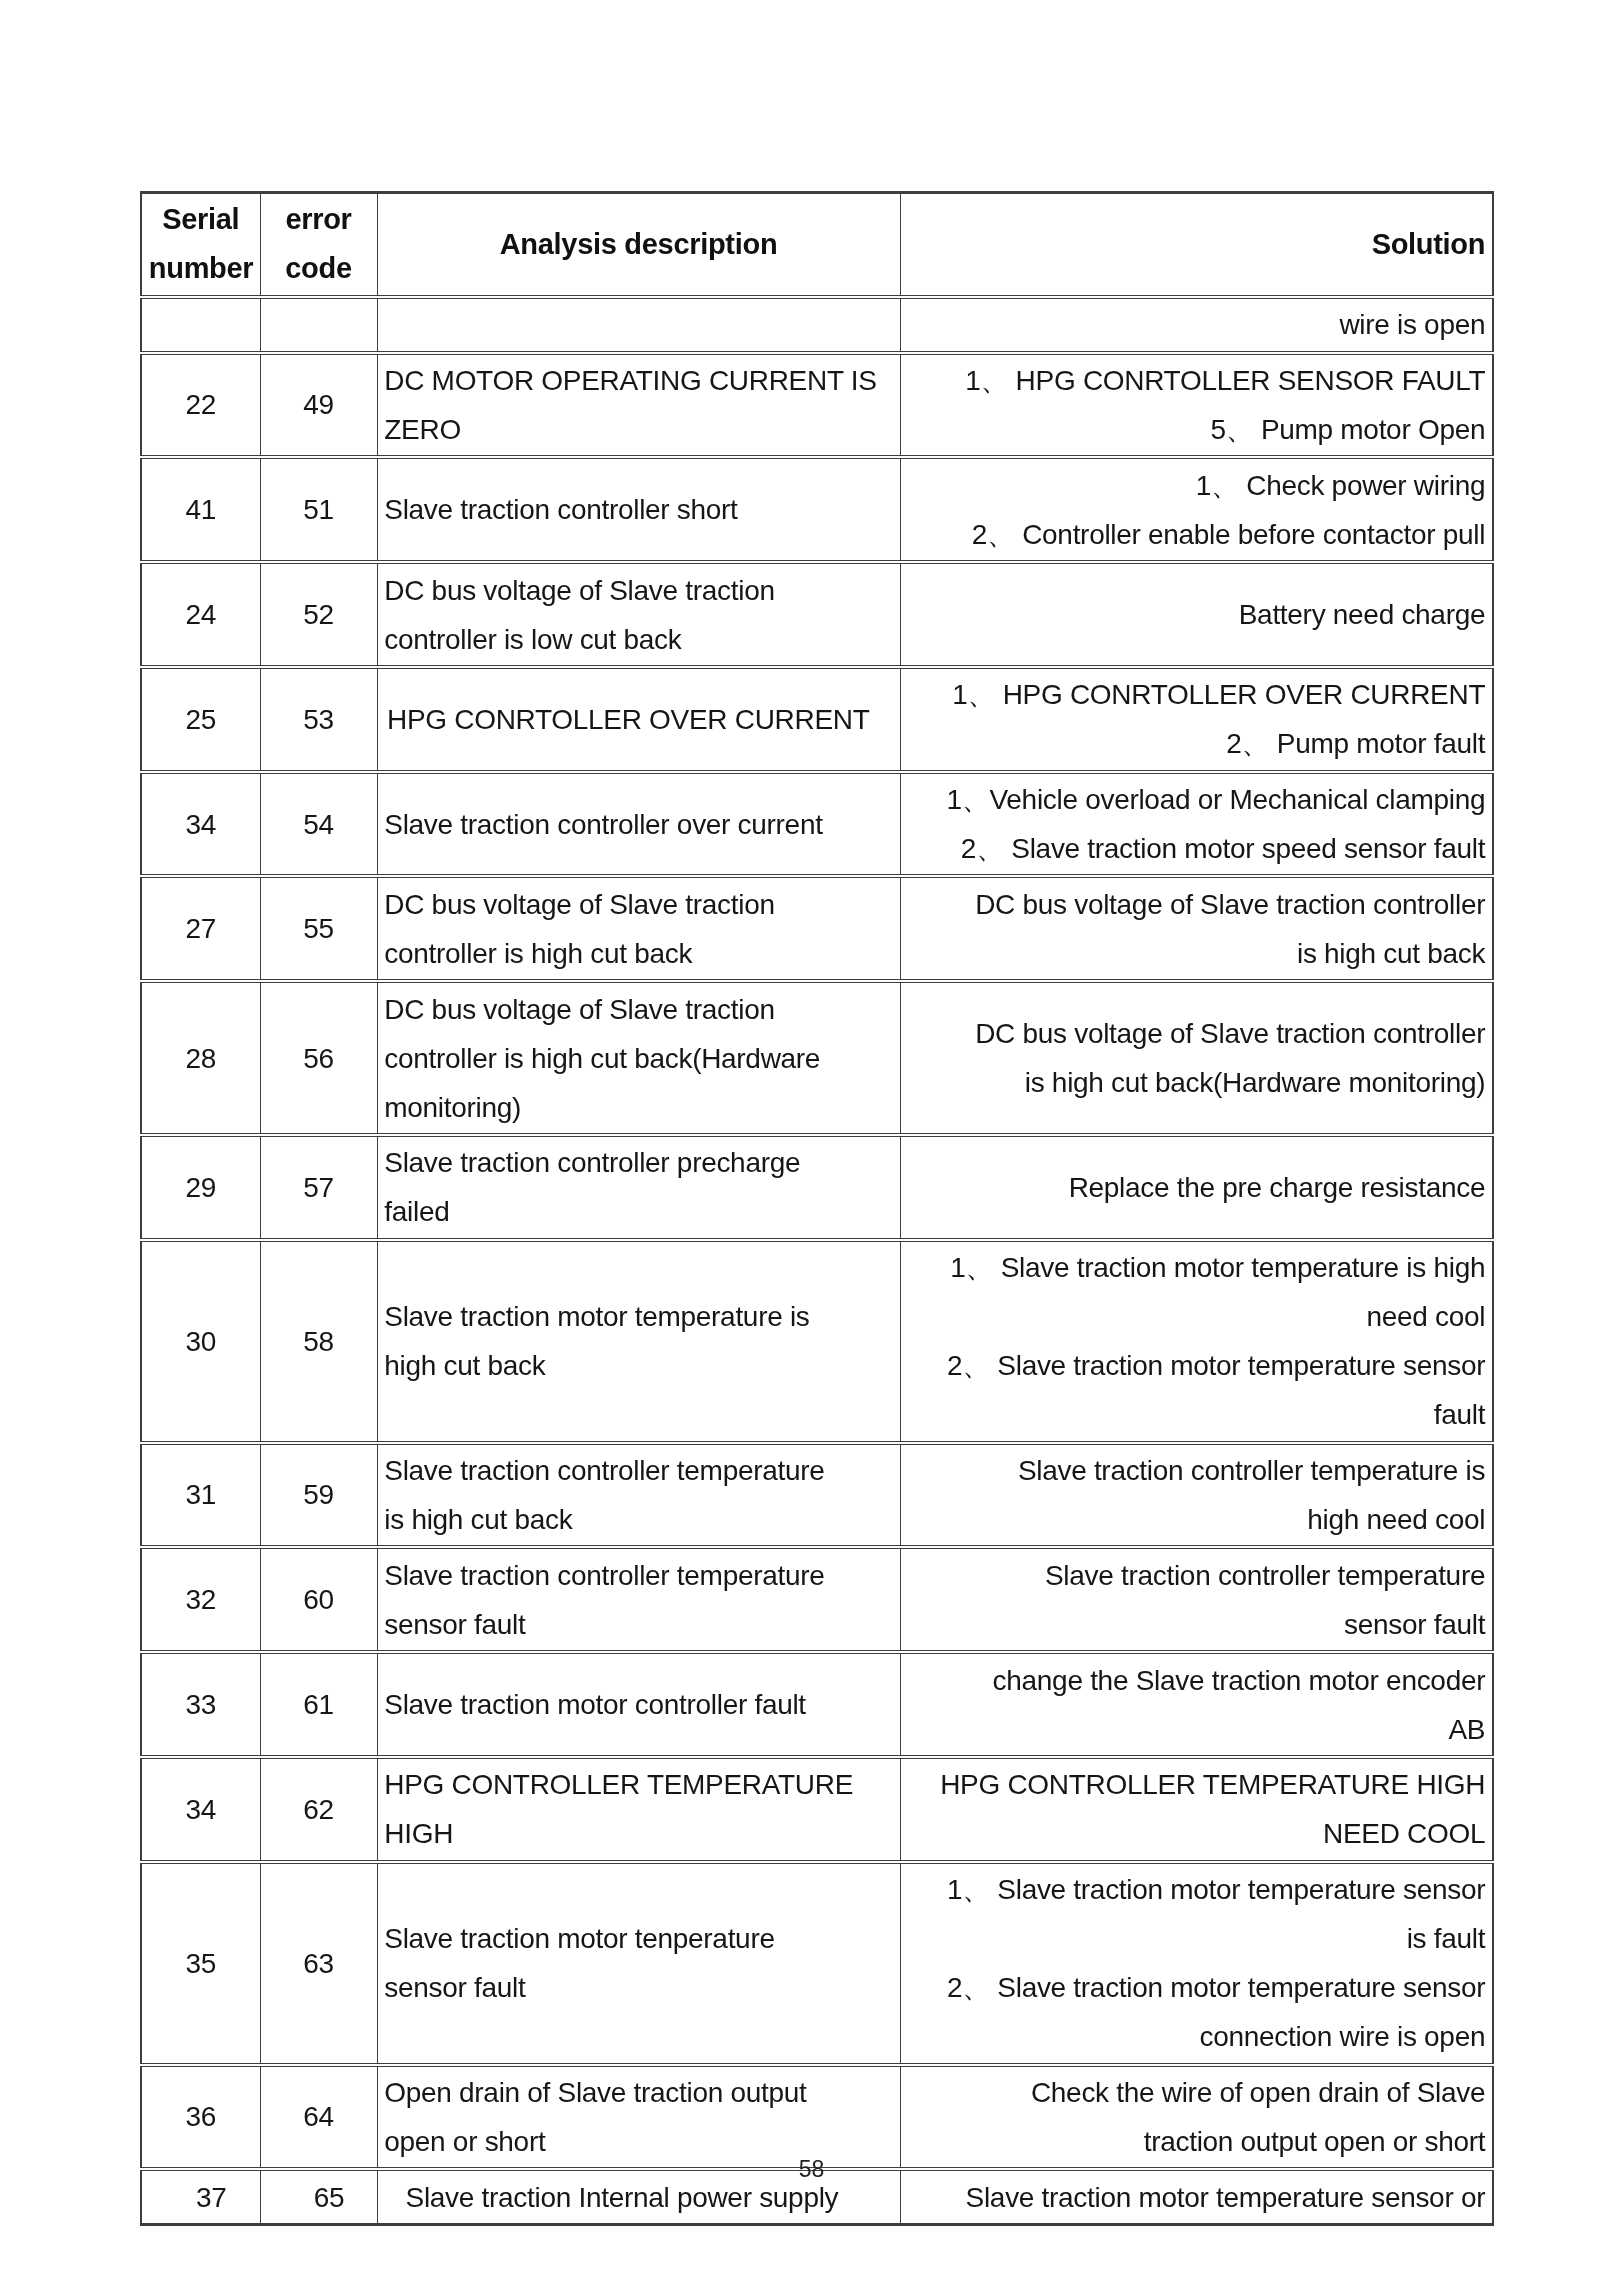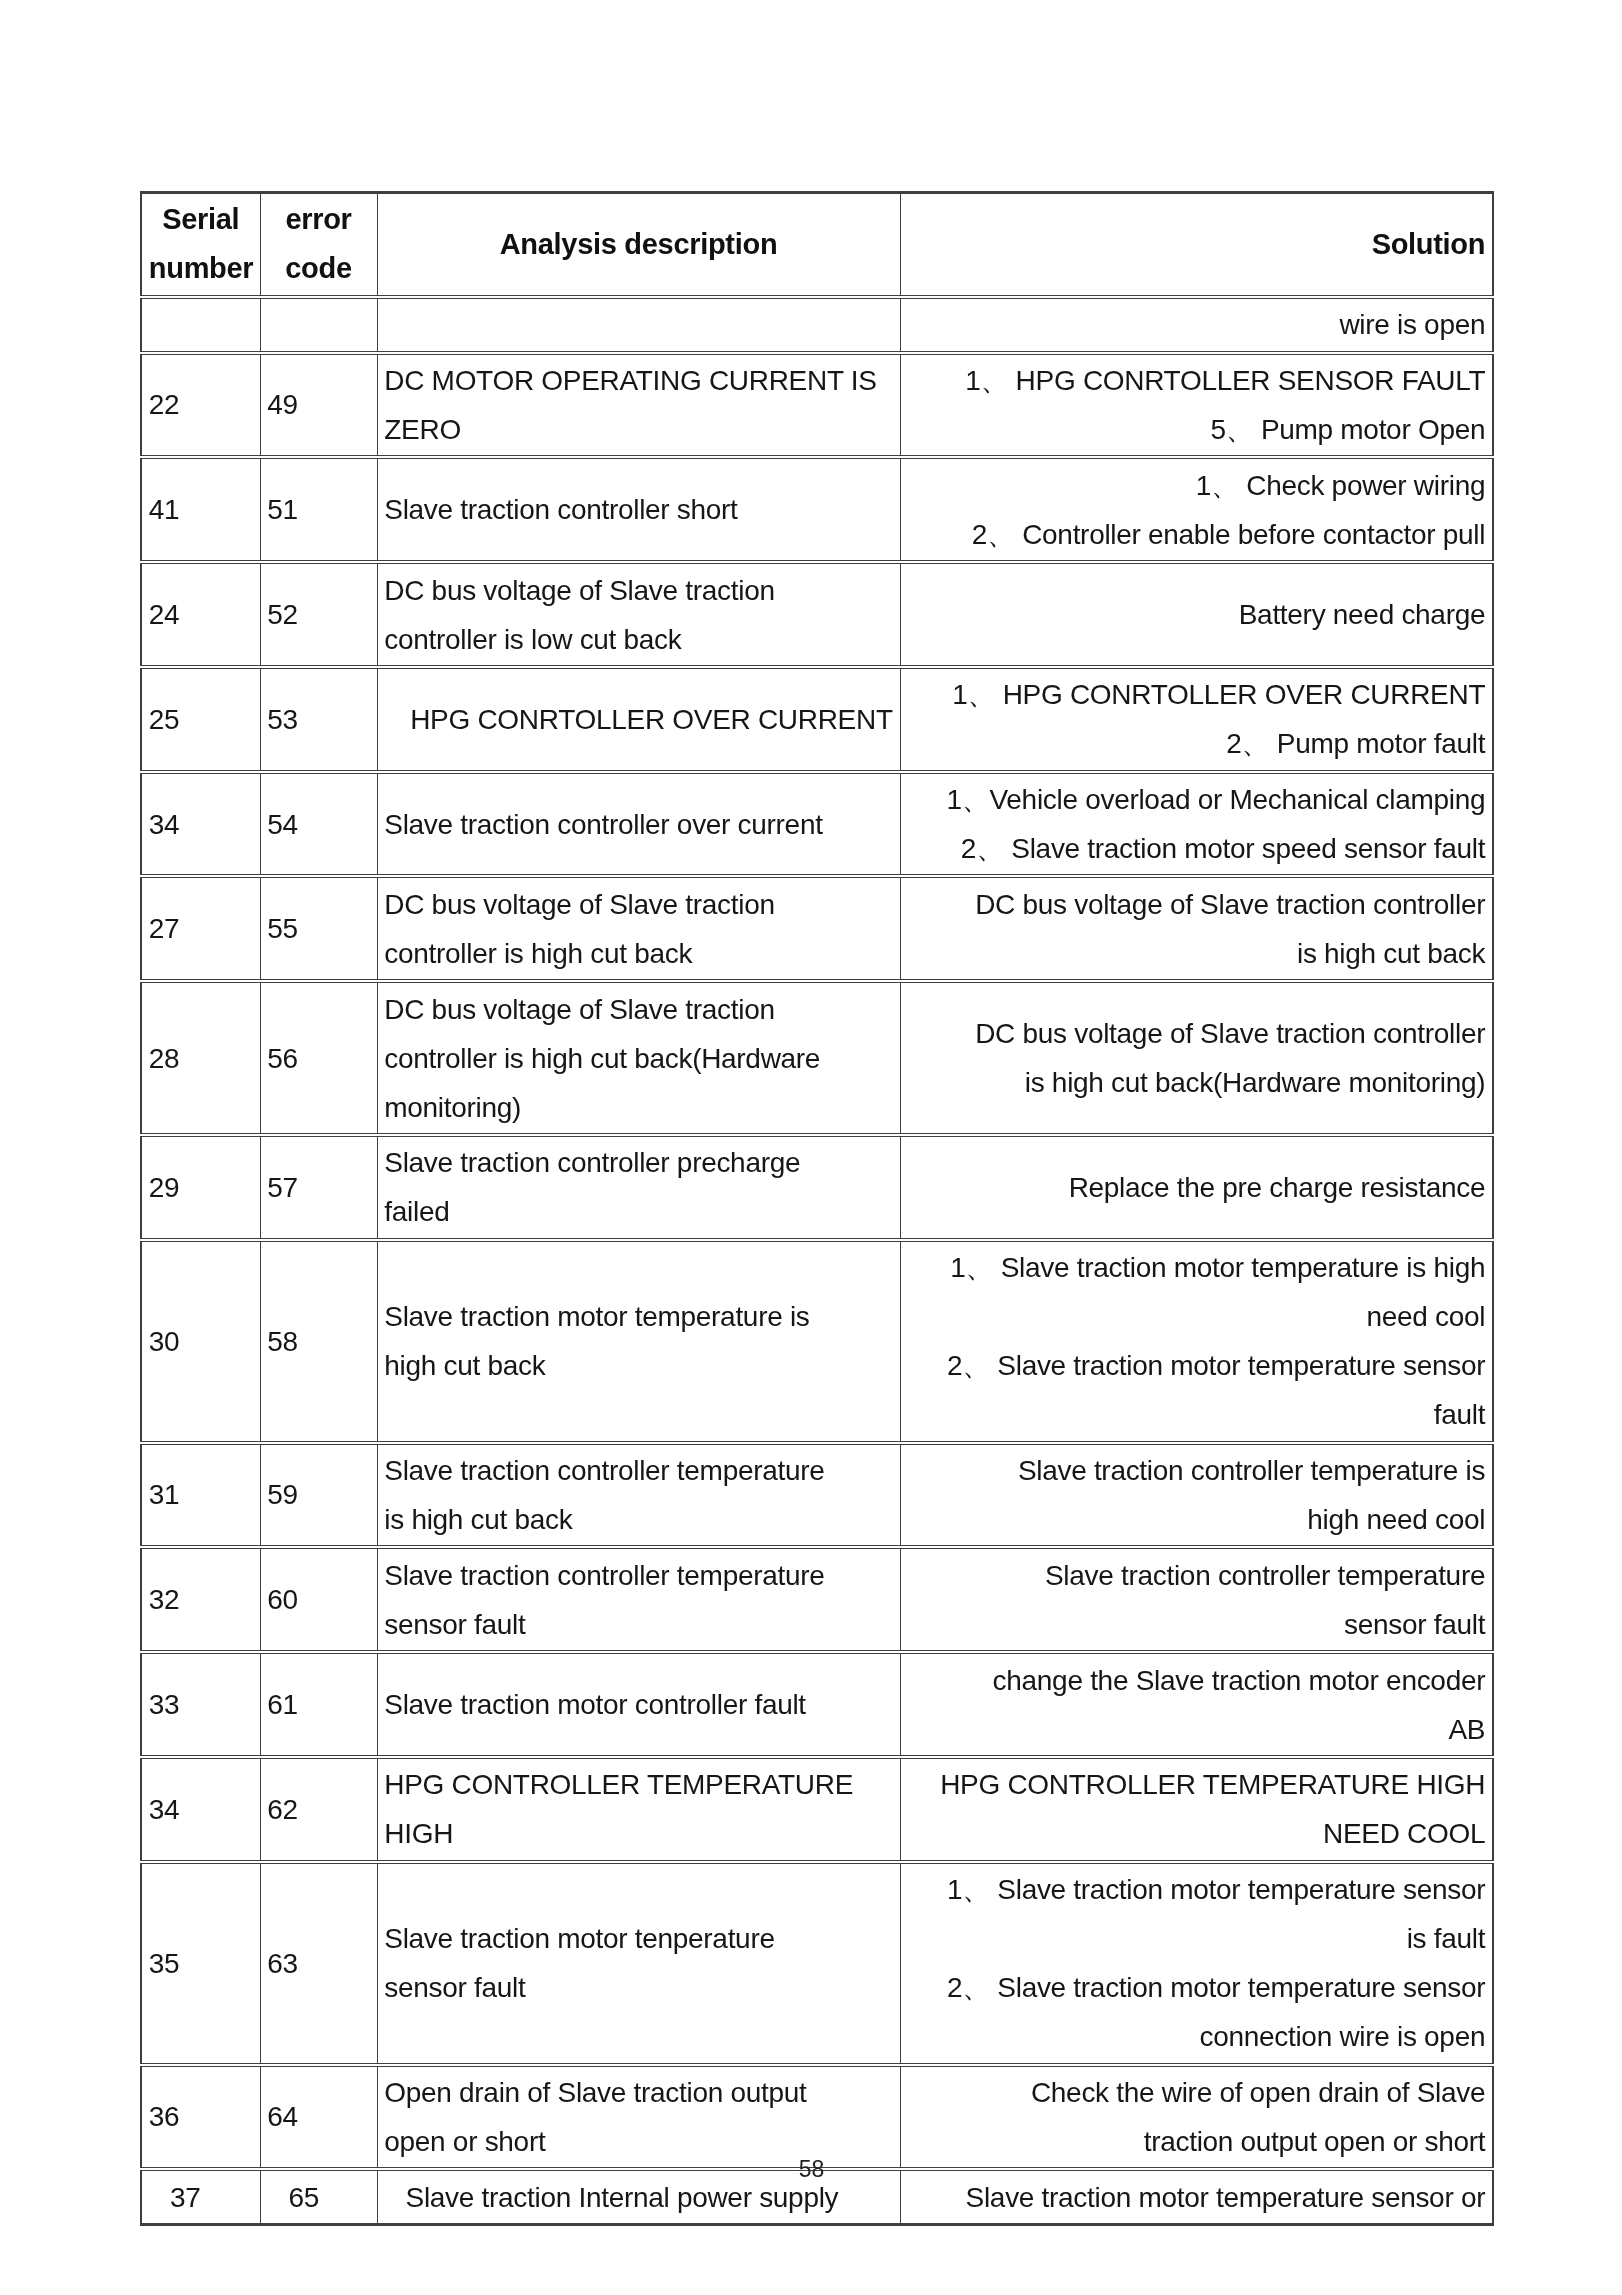--- a/index.html
+++ b/index.html
@@ -36,24 +36,24 @@
   .err thead th {
     border-top: 3.4px solid #3e3e3e;
     font-weight: bold;
     text-align: center;
     font-size: 29px;
     color: #111111;
   }
   .err tbody tr:last-child td { border-bottom: 3.4px solid #3e3e3e; padding-left: 28px; }
   .err th:first-child, .err td:first-child { border-left: 2.7px solid #3e3e3e; margin-left: 16px; }
   .err th:last-child,  .err td:last-child  { border-right: 2.7px solid #3e3e3e; text-align: right; }
-  .c-sn, .c-code { }
+  .c-sn, .c-code { text-align: center; }
   .c-desc { padding-left: 22px; padding-right: 9.5px; }
   .c-sol  { vertical-align: top; padding-left: 20.4px; padding-right: 5.5px; margin-left: 15px; }
-  .c-desc.center { text-align: right; padding-left: 9.5px; }
+  .c-desc.center { text-align: left; padding-left: 9.5px; }
   .page-number {
     position: absolute;
     top: 2156px;
     left: 0;
     width: 100%;
     text-align: center;
     font-size: 23px;
     line-height: 27px;
     color: #222222;
   }

